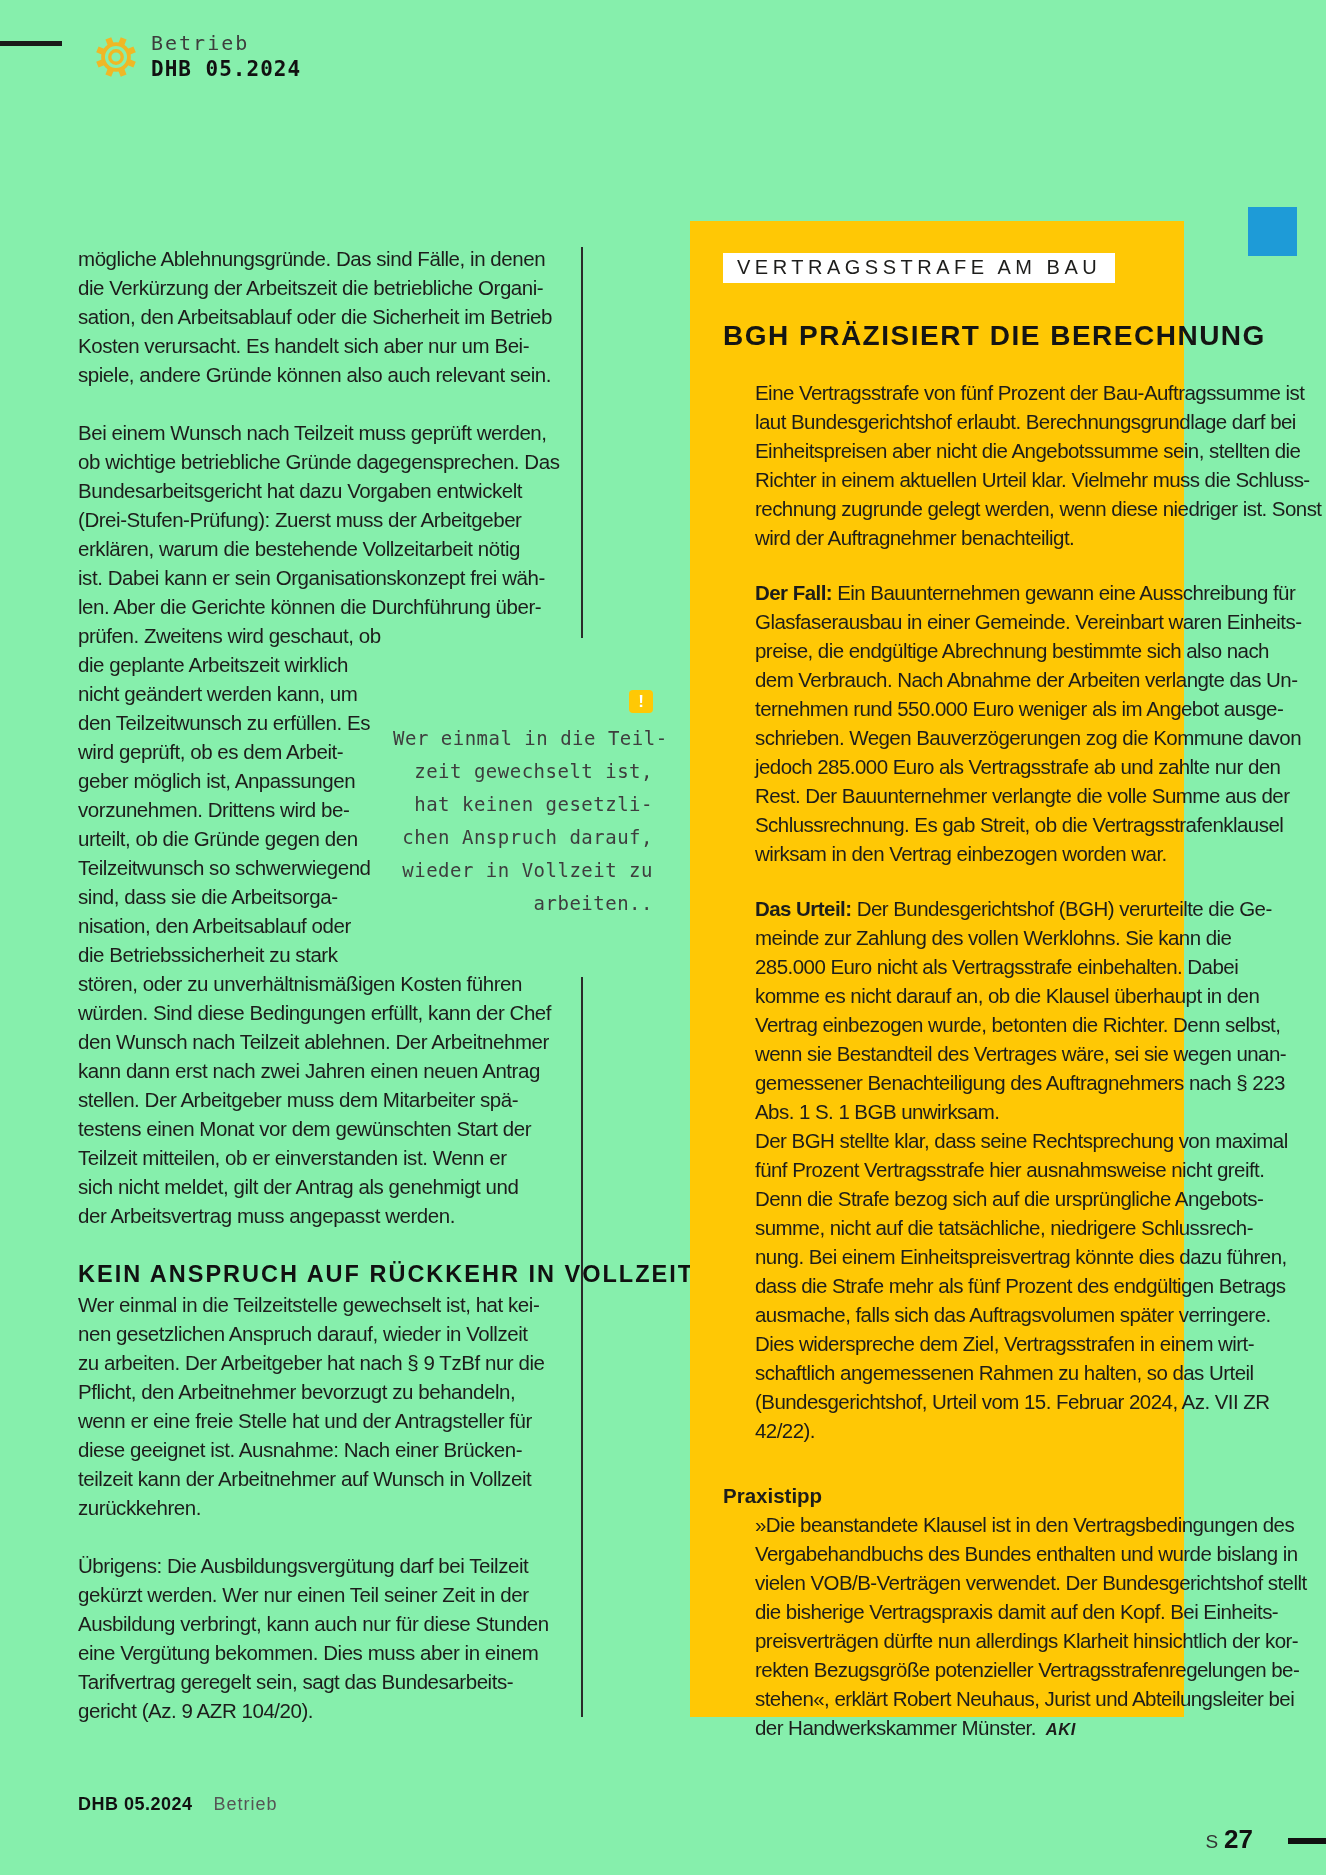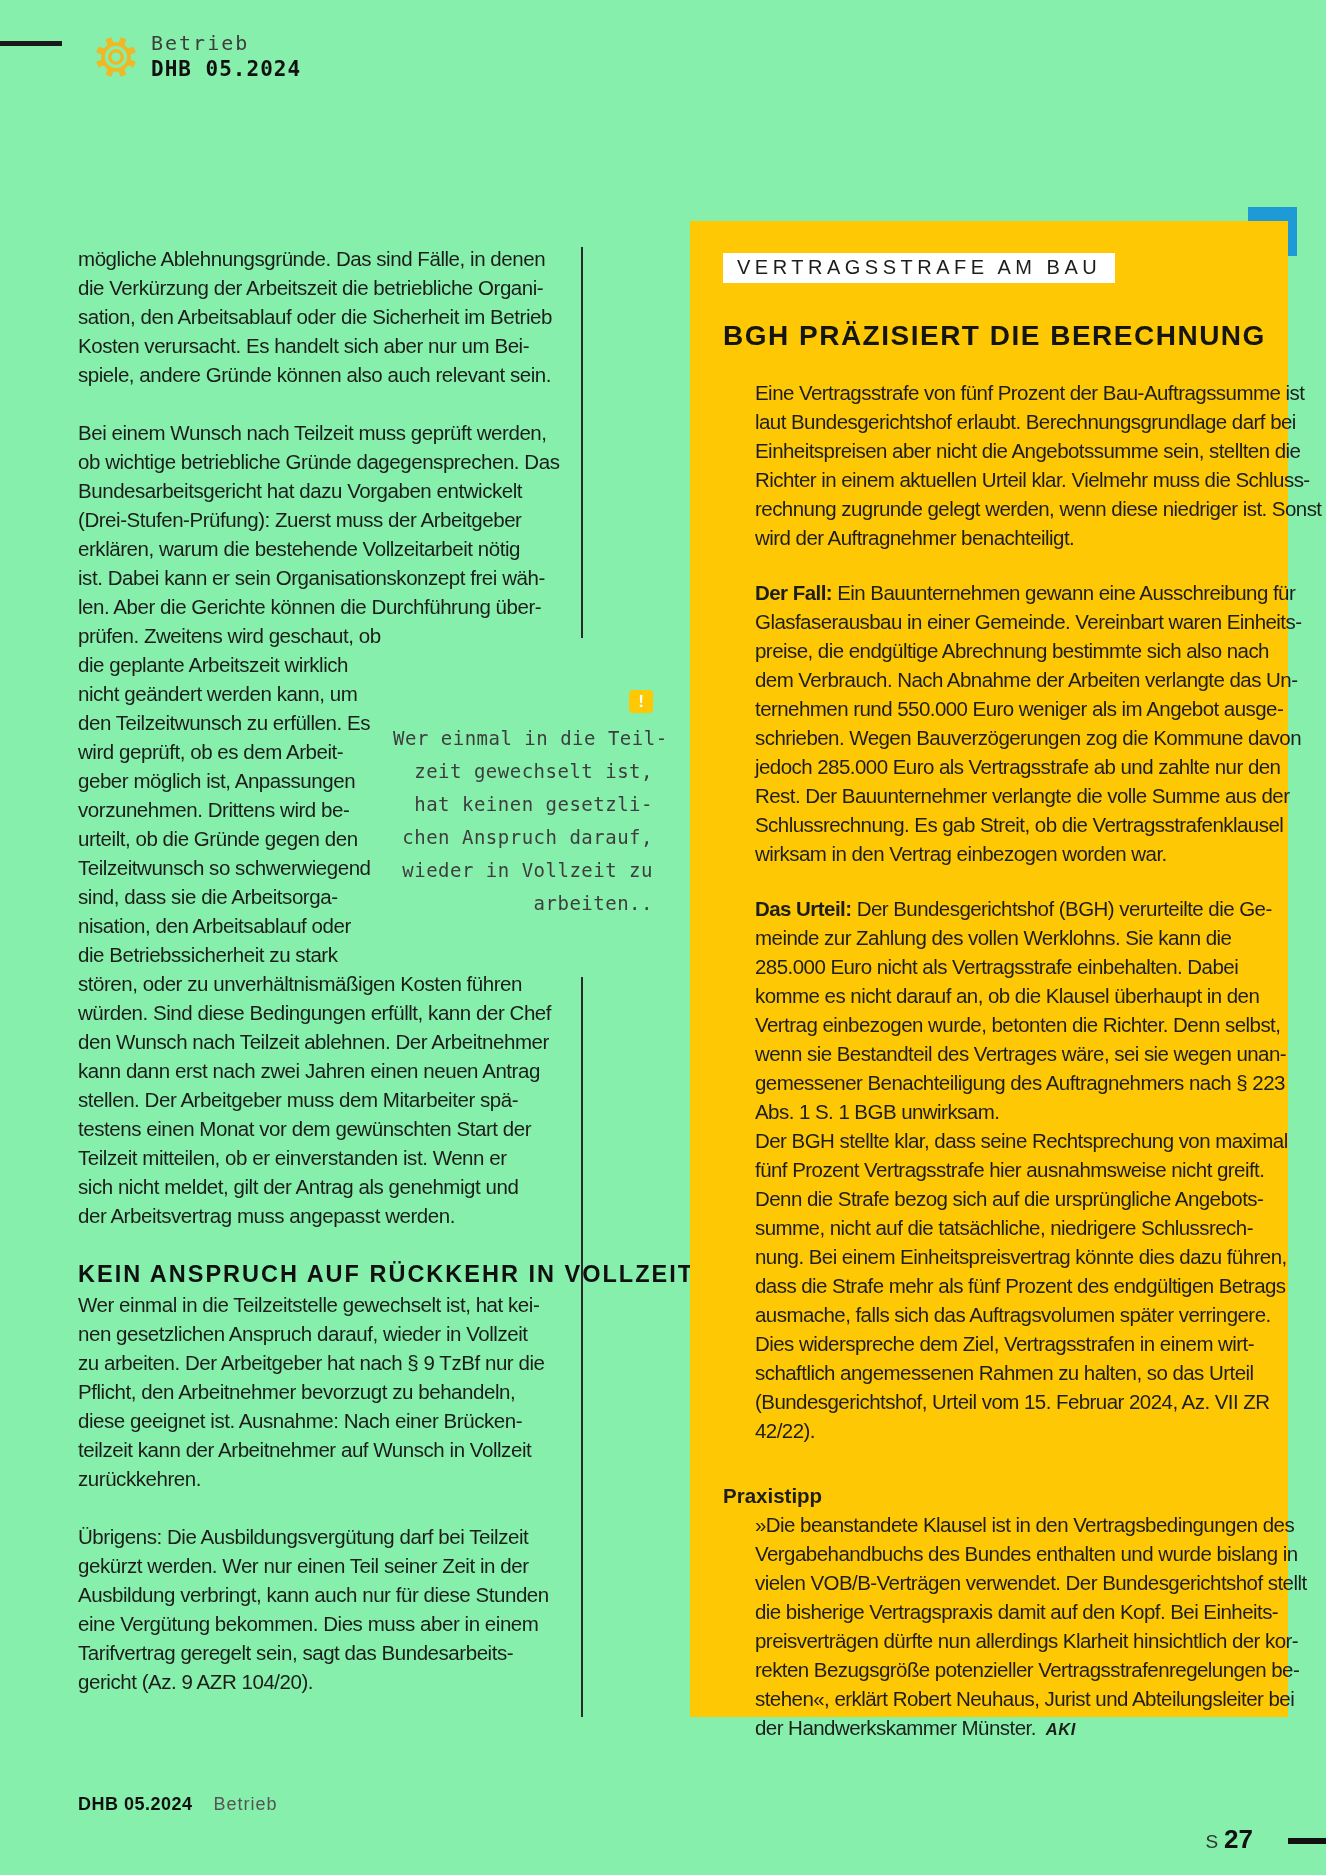--- a/index.html
+++ b/index.html
@@ -36,21 +36,21 @@
     color:#ffffff;font-weight:bold;font-size:17px;line-height:23px;text-align:center;
     margin-bottom:9px;
   }
   .quote-lines .ln{
     font-family:"DejaVu Sans Mono",monospace;font-size:19px;line-height:33px;
     letter-spacing:0.5px;color:#3e3e3e;
   }
   
   .blue-square{position:absolute;left:1248px;top:207px;width:49px;height:49px;background:#1E9BD7;}
   .info-box{
-    position:absolute;left:690px;top:221px;width:598px;height:1496px;background:#FFC805;
+    position:absolute;left:690px;top:221px;width:494px;height:1496px;background:#FFC805;
     box-sizing:border-box;padding:32px 30px 0 33px;
   }
   .kicker{
     display:inline-block;background:#ffffff;color:#1d1d1b;
     padding:3px 14px 4px 14px;font-size:20px;letter-spacing:4.5px;line-height:23px;white-space:nowrap;
   }
   .box-title{
     margin:37px 0 0 0;font-size:28px;font-weight:800;letter-spacing:1.5px;
     color:#151513;white-space:nowrap;line-height:32px;
   }
@@ -142,20 +142,21 @@
         <div class="ln">Teilzeit mitteilen, ob er einverstanden ist. Wenn er</div>
         <div class="ln">sich nicht meldet, gilt der Antrag als genehmigt und</div>
         <div class="ln">der Arbeitsvertrag muss angepasst werden.</div>
       </div>
     <div class="subhead">KEIN ANSPRUCH AUF RÜCKKEHR IN VOLLZEIT</div>
     <div class="para">
         <div class="ln">Wer einmal in die Teilzeitstelle gewechselt ist, hat kei-</div>
         <div class="ln">nen gesetzlichen Anspruch darauf, wieder in Vollzeit</div>
         <div class="ln">zu arbeiten. Der Arbeitgeber hat nach § 9 TzBf nur die</div>
         <div class="ln">Pflicht, den Arbeitnehmer bevorzugt zu behandeln,</div>
+        <div class="ln">wenn er eine freie Stelle hat und der Antragsteller für</div>
         <div class="ln">diese geeignet ist. Ausnahme: Nach einer Brücken-</div>
         <div class="ln">teilzeit kann der Arbeitnehmer auf Wunsch in Vollzeit</div>
         <div class="ln">zurückkehren.</div>
       </div>
     <div class="para">
         <div class="ln">Übrigens: Die Ausbildungsvergütung darf bei Teilzeit</div>
         <div class="ln">gekürzt werden. Wer nur einen Teil seiner Zeit in der</div>
         <div class="ln">Ausbildung verbringt, kann auch nur für diese Stunden</div>
         <div class="ln">eine Vergütung bekommen. Dies muss aber in einem</div>
         <div class="ln">Tarifvertrag geregelt sein, sagt das Bundesarbeits-</div>

